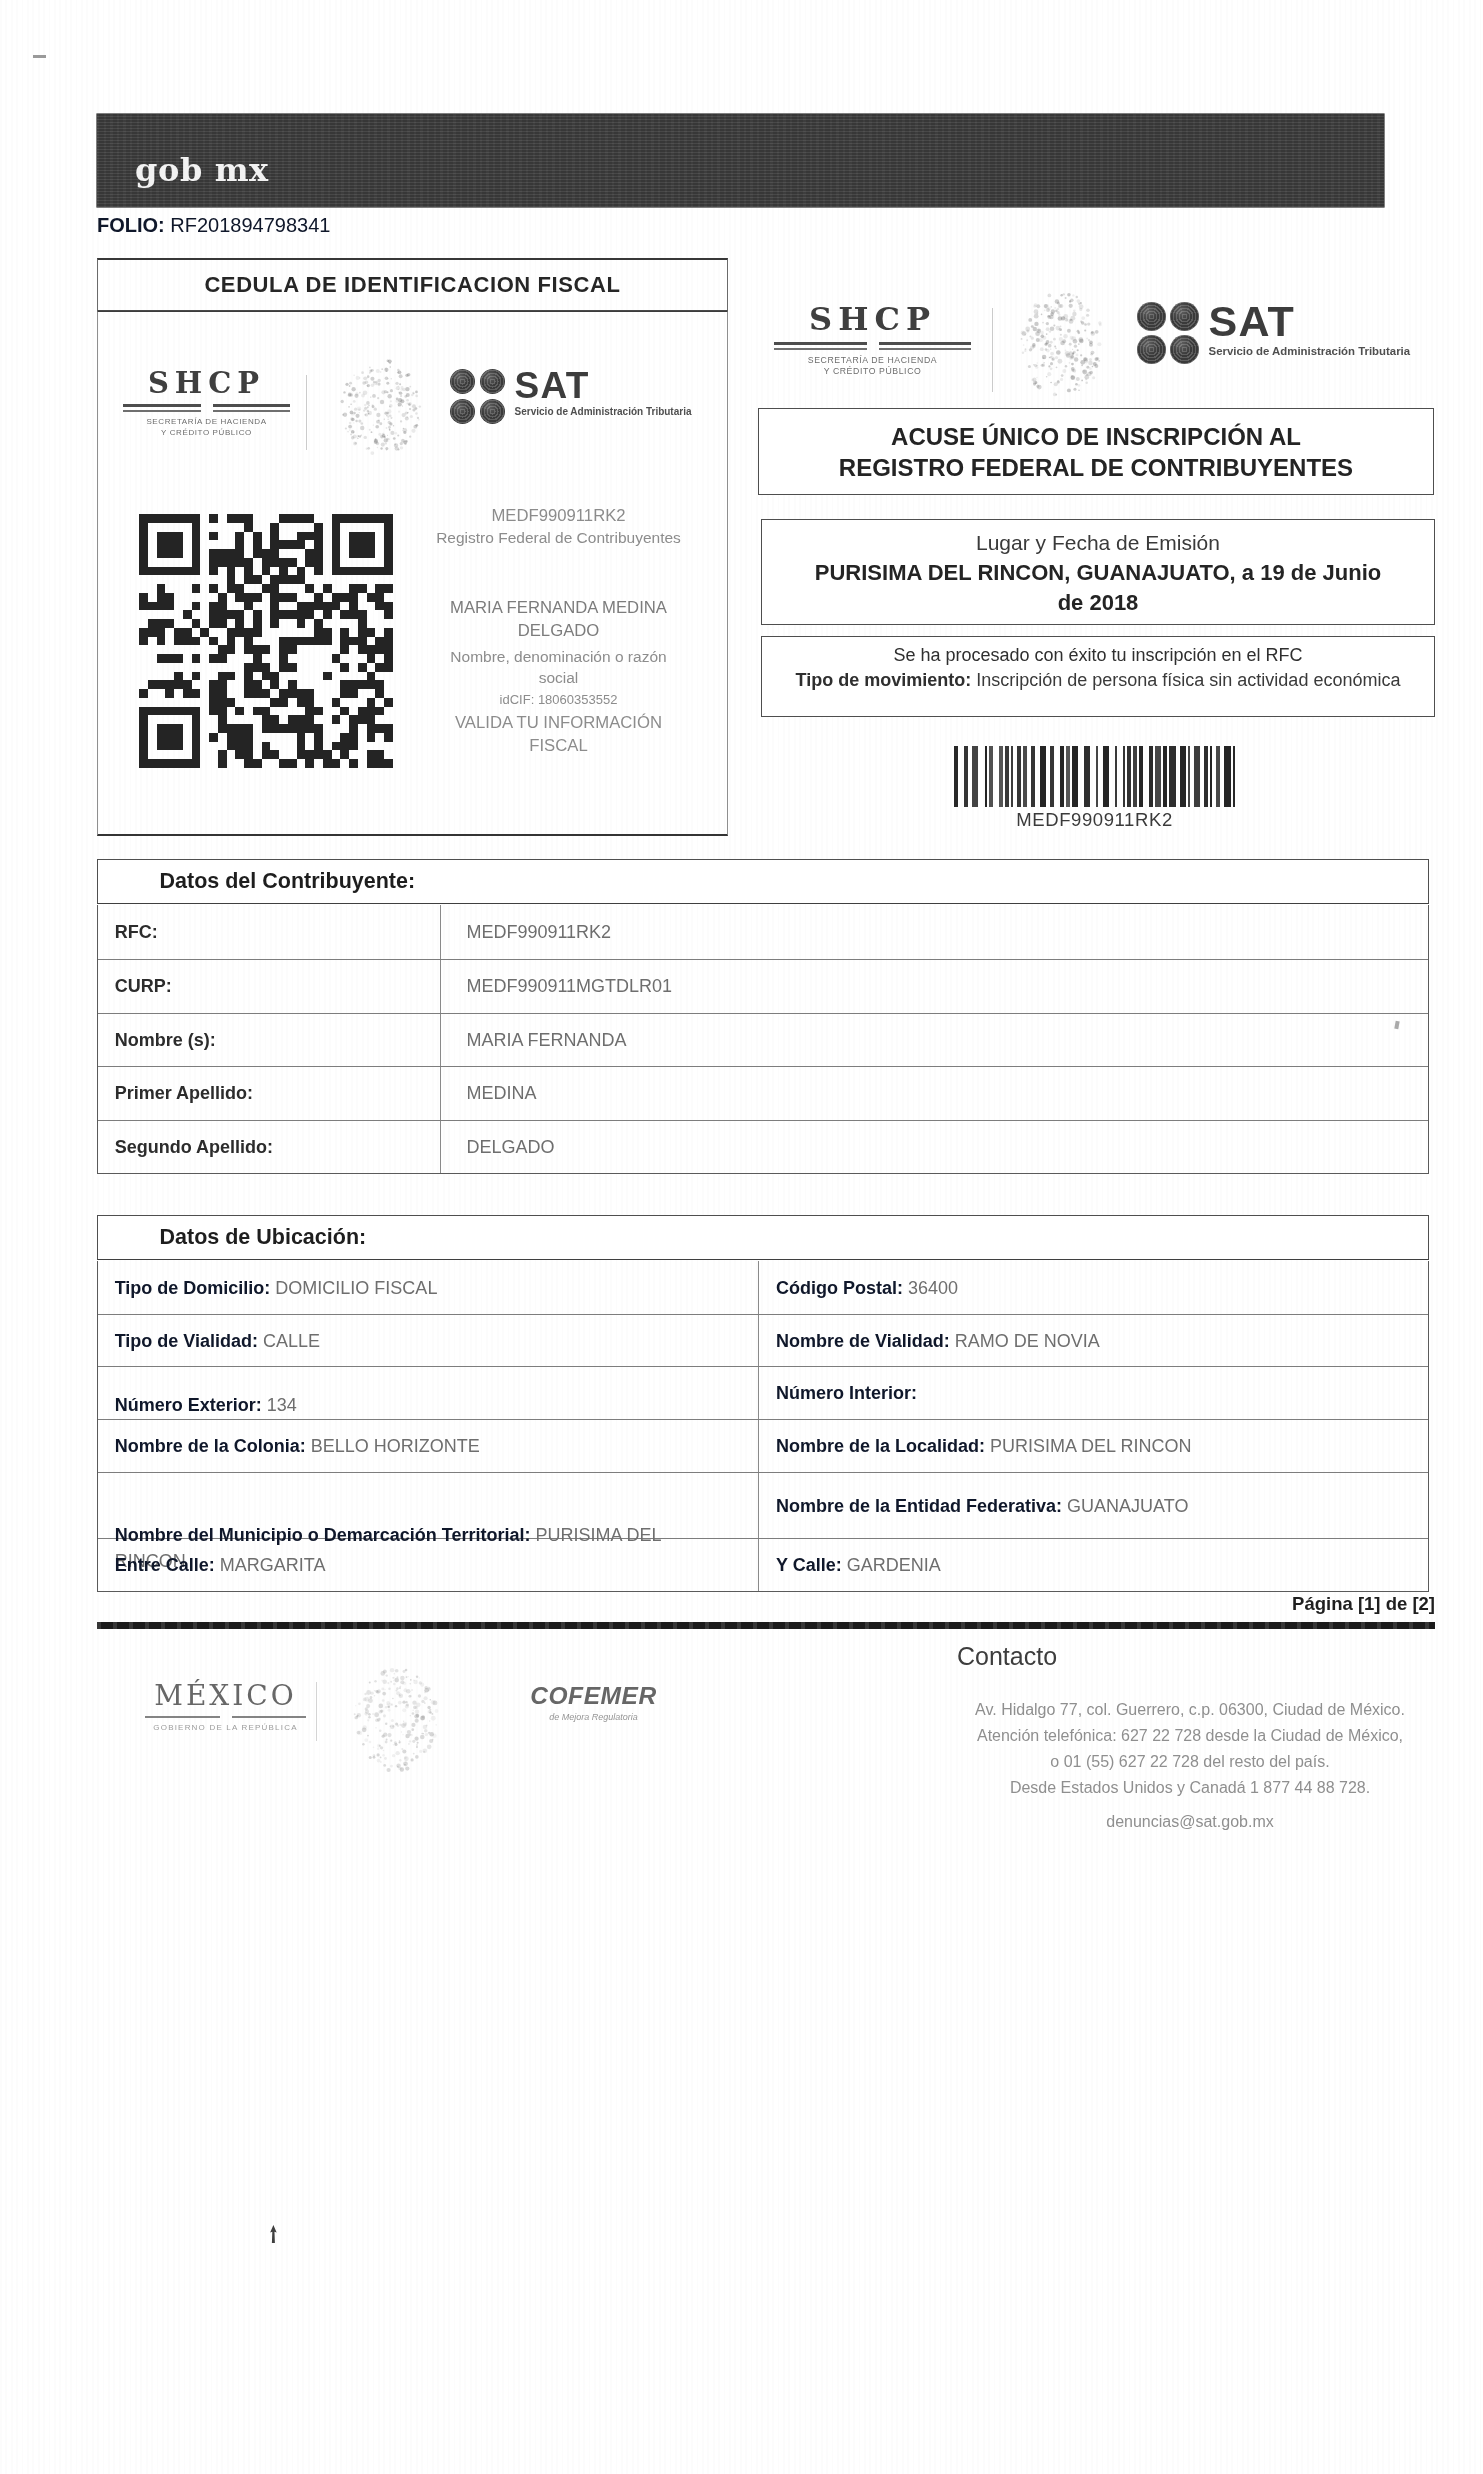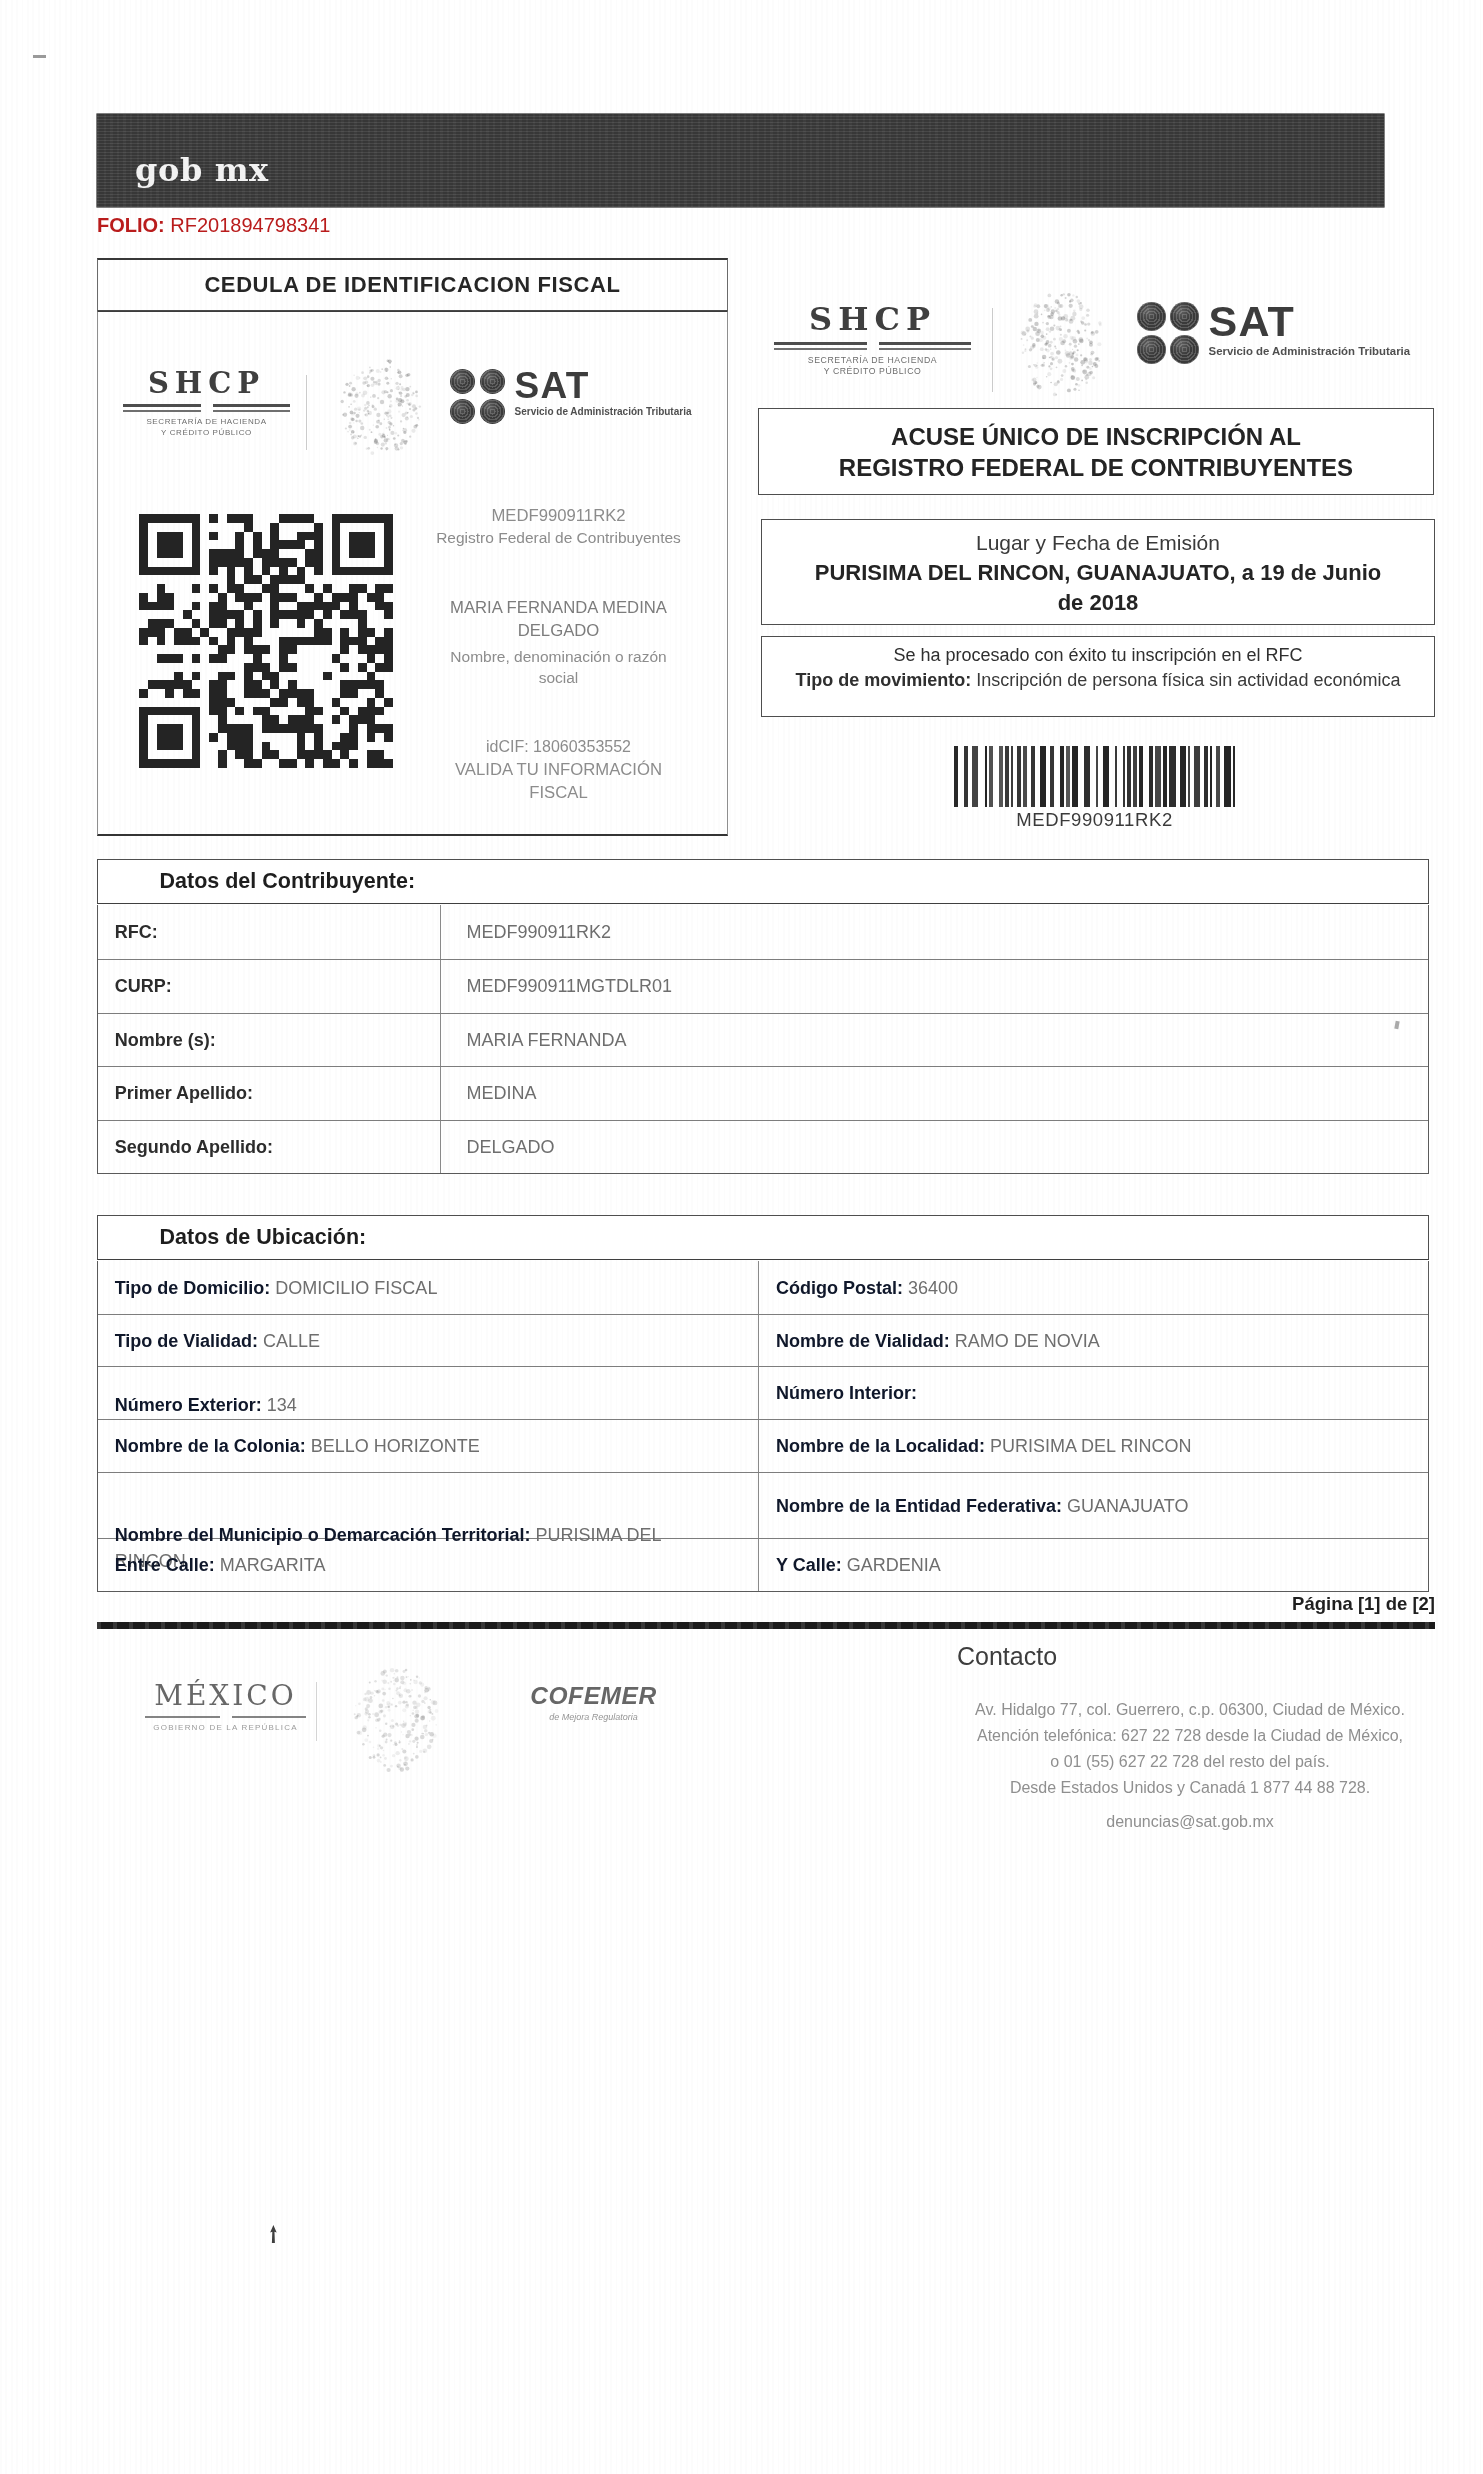--- a/index.html
+++ b/index.html
@@ -11,21 +11,21 @@
 
   
   .gobbar{left:97px;top:114px;width:1287px;height:93px;background:#3d3d3d;
         background-image:
           repeating-linear-gradient(0deg, rgba(255,255,255,.06) 0 1.2px, rgba(0,0,0,.10) 1.2px 3px),
           repeating-linear-gradient(90deg, rgba(255,255,255,.04) 0 2.4px, transparent 2.4px 6.6px);
         box-shadow:0 0 0 0.6px #2e2e2e;}
   .gobmx{position:absolute;left:38px;bottom:18px;font-family:"DejaVu Serif", serif;
         font-weight:700;font-size:32px;color:#f2f2f2;letter-spacing:0.6px;}
 
-  .folio{left:97px;top:214px;font-size:20px;color:#b91c1c;}
+  .folio{left:97px;top:214px;font-size:20px;color:#0f172a;}
   .folio b{font-weight:700;}
 
   
   .box{border:1.8px solid #4e4e4e;background:#fff;}
   .cedula-title{left:97px;top:258px;width:629px;height:50px;display:flex;align-items:center;justify-content:center;
         border:1.2px solid #6a6a6a;border-top:2.4px solid #383838;border-bottom:1.8px solid #4a4a4a;}
   .cedula-title span{font-size:22px;font-weight:700;color:#262626;letter-spacing:0.6px;}
 
   .cedula-card{left:97px;top:311px;width:629px;height:522px;
         border-left:1.2px solid #8f8f8f;border-right:1.2px solid #8f8f8f;
@@ -832,21 +832,21 @@
 
     <div class="abs ced-col" style="left:311px;top:193px;width:299px;">
       <div class="g1" style="font-size:16.7px;line-height:21.5px;">MEDF990911RK2</div>
       <div class="g1" style="font-size:15.5px;line-height:21.5px;">Registro Federal de Contribuyentes</div>
       <div class="g2" style="font-size:16.7px;line-height:23px;margin-top:48px;">
         <span>MARIA FERNANDA MEDINA</span><br><span>DELGADO</span>
       </div>
       <div class="g1" style="font-size:15.5px;line-height:21px;margin-top:3.6px;">
         <span>Nombre, denominación o razón</span><br><span>social</span>
       </div>
-      <div class="g1" style="font-size:16px;line-height:23px;margin-top:47px;">idCIF: 18060353552</div>
+      <div class="g1" style="font-size:13px;line-height:23px;">idCIF: 18060353552</div>
       <div class="g1" style="font-size:16.7px;line-height:23px;">
         <span>VALIDA TU INFORMACIÓN</span><br><span>FISCAL</span>
       </div>
     </div>
   </div>
 
   <div class="abs" style="left:774px;top:300px;width:197px;">
     <div class="shcp-word" style="font-size:32px;">SHCP</div>
     <div class="rule-row">
         <i></i>

